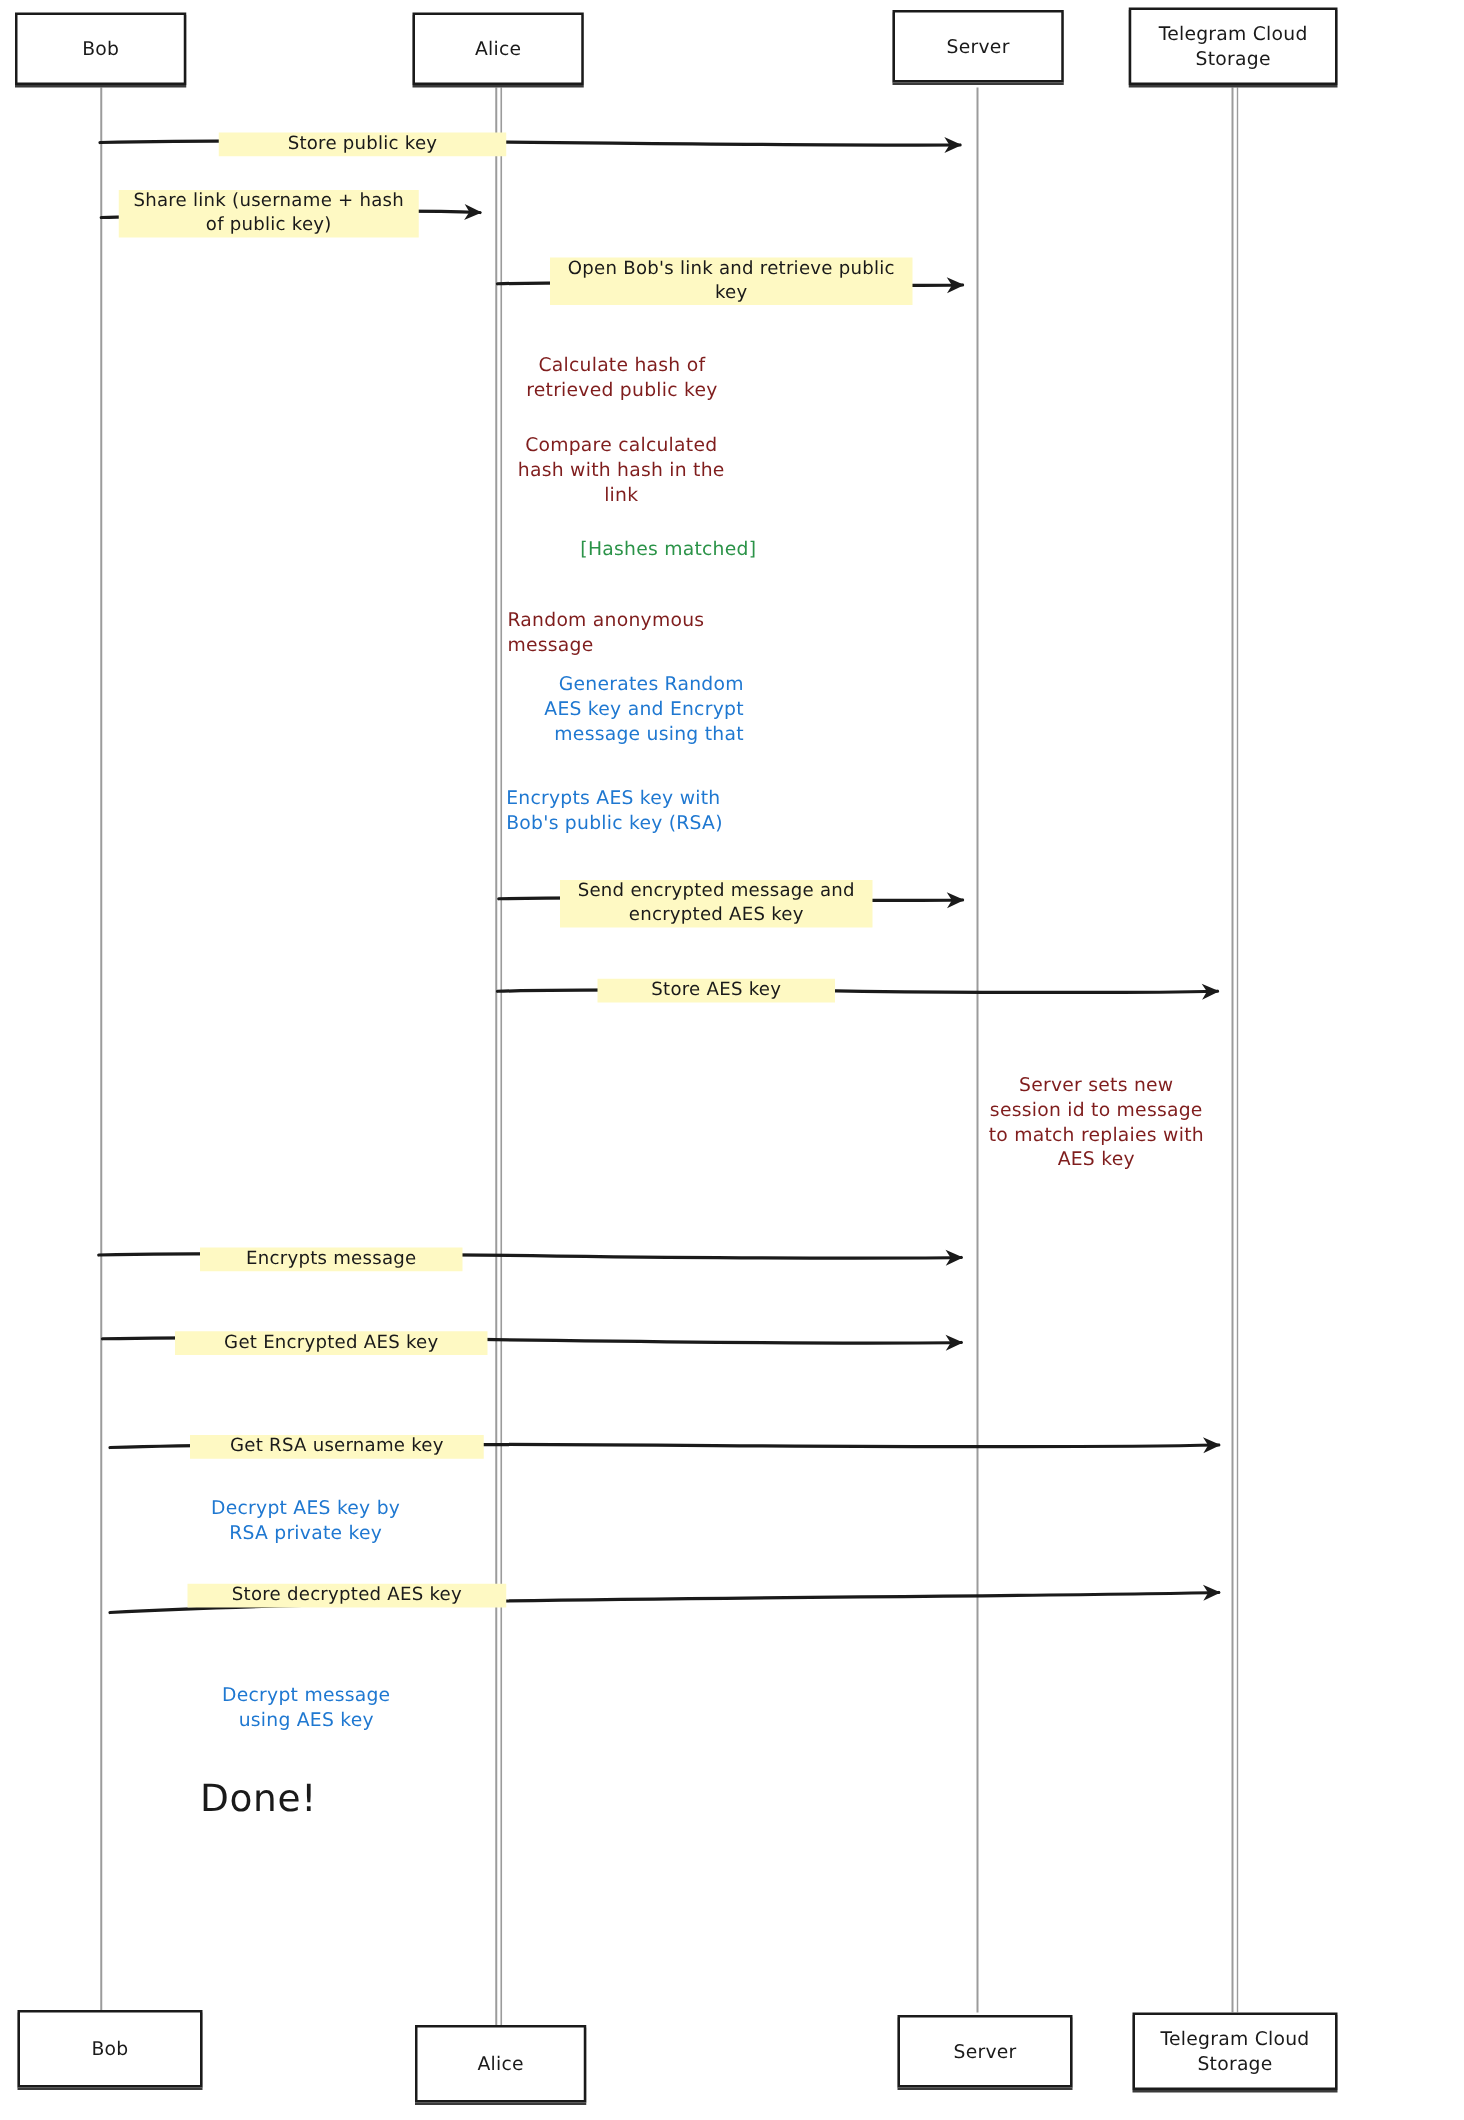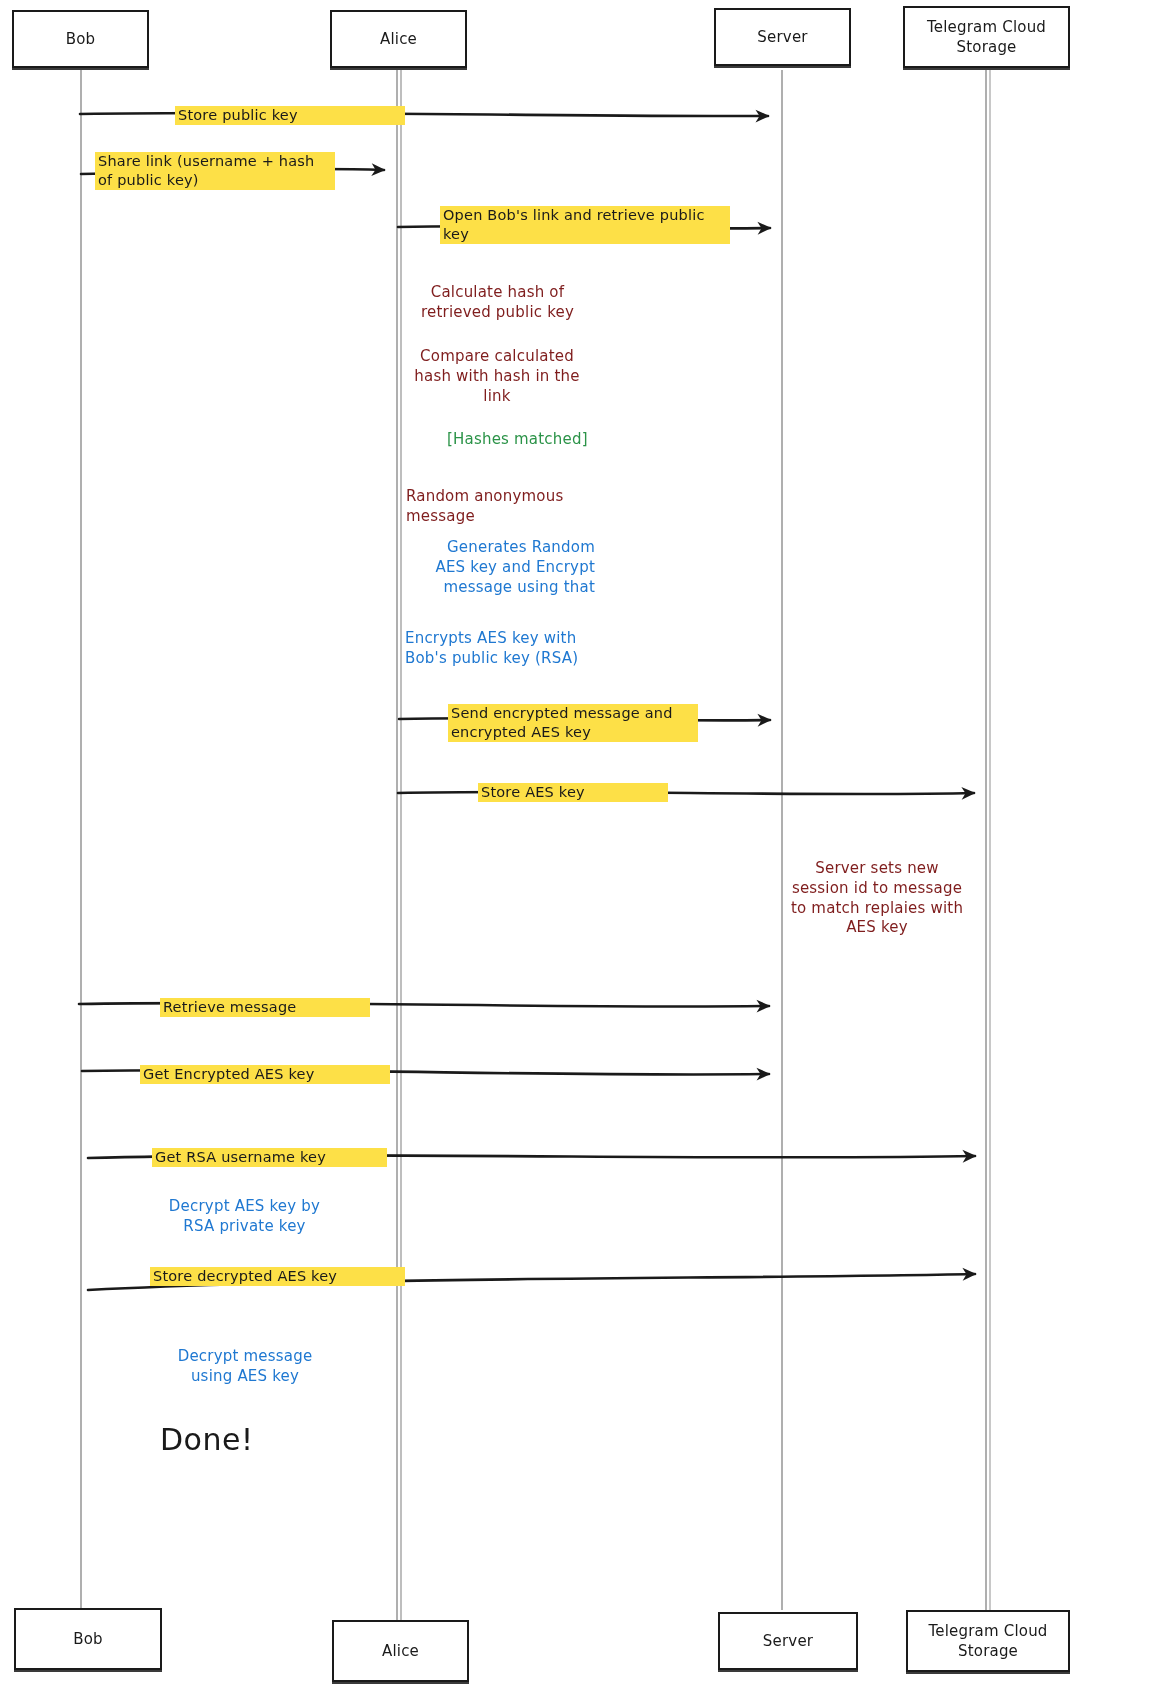--- a/index.html
+++ b/index.html
@@ -44,25 +44,25 @@
     line-height: 1.32;
     color: #7f1d1d;
     white-space: pre-line;
     letter-spacing: 0.2px;
   }
   .note.green { color: #2b9348; }
   .note.blue  { color: #1f78d1; }
   .note.done  { font-size: 30px; color: #1a1a1a; letter-spacing: 0.5px; }
   .msg-label {
     position: absolute;
-    text-align: left;
+    text-align: center;
     font-size: 14.5px;
     line-height: 1.3;
     color: #1a1a1a;
-    background: #fde047;
+    background: #fef9c3;
     padding: 0 3px;
     white-space: pre-line;
     letter-spacing: 0.2px;
   }
 </style>
 </head>
 <body>
 
 <svg id="diagram" viewBox="0 0 1171 1696" xmlns="http://www.w3.org/2000/svg">
   <defs>
@@ -120,31 +120,31 @@
 </div>
 
 <div class="msg-label" style="left:175px; top:106px; width:230px;">Store public key</div>
 <div class="msg-label" style="left:95px; top:152px; width:240px;">Share link (username + hash
 of public key)</div>
 <div class="msg-label" style="left:440px; top:206px; width:290px;">Open Bob's link and retrieve public
 key</div>
 <div class="msg-label" style="left:448px; top:704px; width:250px;">Send encrypted message and
 encrypted AES key</div>
 <div class="msg-label" style="left:478px; top:783px; width:190px;">Store AES key</div>
-<div class="msg-label" style="left:160px; top:998px; width:210px;">Retrieve message</div>
+<div class="msg-label" style="left:160px; top:998px; width:210px;">Encrypts message</div>
 <div class="msg-label" style="left:140px; top:1065px; width:250px;">Get Encrypted AES key</div>
 <div class="msg-label" style="left:152px; top:1148px; width:235px;">Get RSA username key</div>
 <div class="msg-label" style="left:150px; top:1267px; width:255px;">Store decrypted AES key</div>
 
 <div class="note" style="left:400px; top:283px; width:195px;">Calculate hash of
 retrieved public key</div>
 <div class="note" style="left:398px; top:347px; width:198px;">Compare calculated
 hash with hash in the
 link</div>
-<div class="note green" style="left:405px; top:430px; width:200px; text-align:left;margin-left:42px;">[Hashes matched]</div>
+<div class="note green" style="left:405px; top:430px; width:200px; text-align:right;">[Hashes matched]</div>
 <div class="note" style="left:406px; top:487px; width:210px; text-align:left;">Random anonymous message</div>
 <div class="note blue" style="left:400px; top:538px; width:195px;text-align:right;">Generates Random
 AES key and Encrypt
 message using that</div>
 <div class="note blue" style="left:405px; top:629px; width:195px; text-align:left;">Encrypts AES key with
 Bob's public key (RSA)</div>
 <div class="note" style="left:783px; top:859px; width:188px;">Server sets new
 session id to message
 to match replaies with
 AES key</div>

